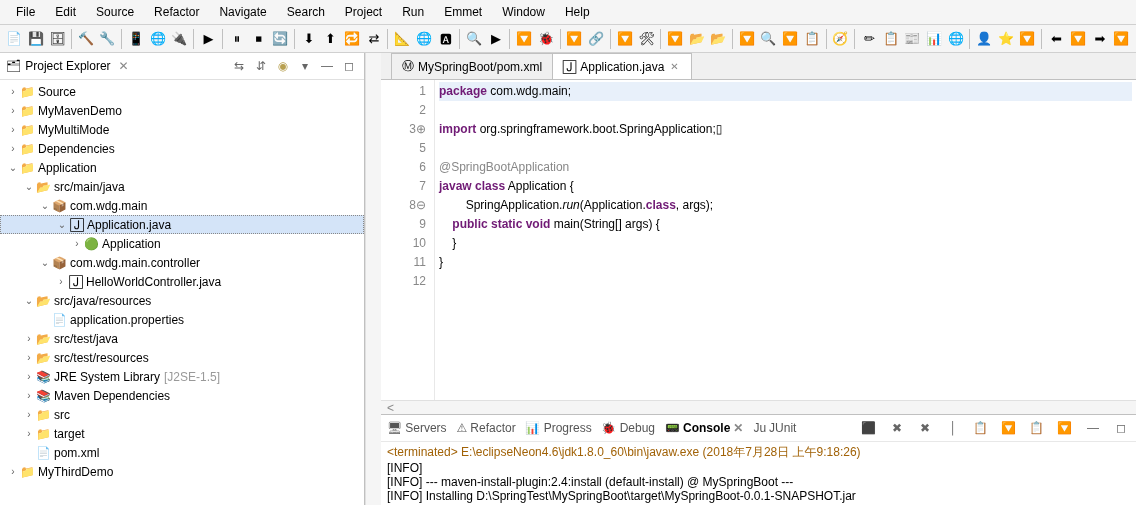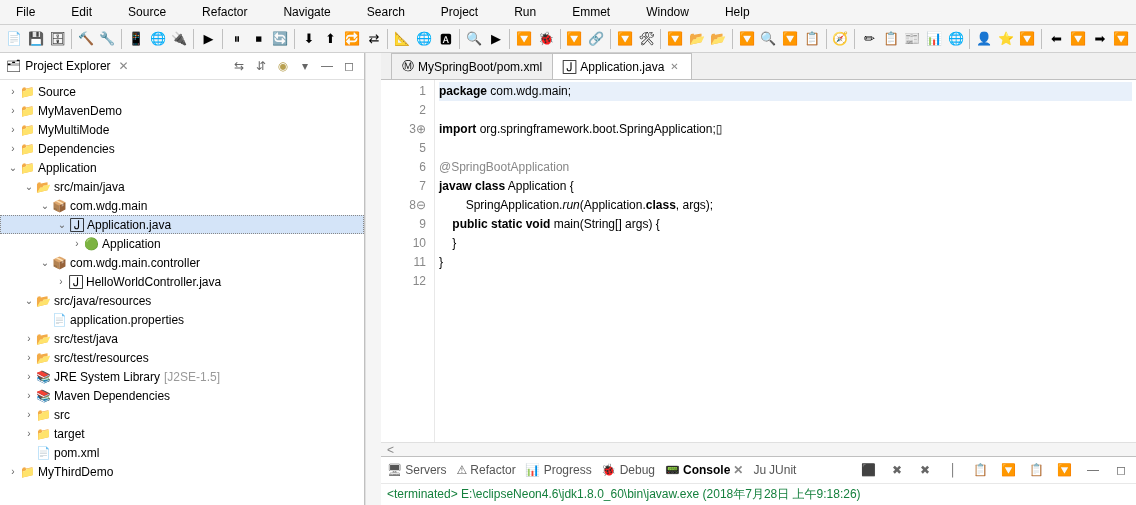--- a/index.html
+++ b/index.html
@@ -1,17 +1,17 @@
 <!DOCTYPE html>
 <html><head>
 <meta charset="utf-8">
 <style>
 * { margin:0; padding:0; box-sizing:border-box; font-family:"Segoe UI",Tahoma,Arial,sans-serif; font-size:12px; }
 body { background:#f0f0f0; width:1136px; height:505px; overflow:hidden; display:flex; flex-direction:column; }
-.menubar { background:#f5f5f5; display:flex; padding:2px 6px; border-bottom:1px solid #d0d0d0;gap:16px; }
+.menubar { background:#f5f5f5; display:flex; padding:2px 6px; border-bottom:1px solid #d0d0d0; }
 .menubar span { padding:3px 10px; cursor:default; }
 .toolbar { background:#f5f5f5; display:flex; align-items:center; padding:2px 4px; border-bottom:1px solid #d0d0d0; gap:1px; flex-wrap:nowrap; overflow:hidden; height:28px; }
 .tb-btn { width:22px; height:22px; display:flex; align-items:center; justify-content:center; border:1px solid transparent; cursor:pointer; }
 .tb-sep { width:2px; height:20px; border-left:1px solid #c0c0c0; margin:0 2px; }
 .ico { font-size:13px; line-height:1; }
 .main { flex:1; display:flex; overflow:hidden; }
 .explorer { width:365px; background:#fff; border-right:1px solid #c0c0c0; display:flex; flex-direction:column; }
 .view-hdr { display:flex; align-items:center; padding:4px 6px; border-bottom:1px solid #e0e0e0; gap:4px; }
 .view-title { flex:1; display:flex; align-items:center; gap:4px; }
 .view-ctrl { width:18px; height:18px; display:flex; align-items:center; justify-content:center; cursor:pointer; color:#666; }
@@ -25,30 +25,30 @@
 .ed-tabs { display:flex; background:#f0f0f0; border-bottom:1px solid #c0c0c0; padding-left:10px; }
 .ed-tab { display:flex; align-items:center; padding:4px 10px; background:#f0f0f0; border:1px solid #c0c0c0; border-bottom:none; margin-right:-1px; gap:4px; cursor:pointer; }
 .ed-tab.active { background:#fff; }
 .tab-close { color:#888; font-size:10px; padding:0 2px; }
 .code { flex:1; display:flex; font-family:Consolas,"Courier New",monospace; font-size:14px; overflow:hidden; background:#fff; }
 .gutter { width:54px; background:#fff; text-align:right; padding:2px 8px 2px 2px; color:#888; border-right:1px solid #e8e8e8; }
 .gutter div { height:19px; line-height:19px; }
 .src { flex:1; padding:2px 4px; }
 .src div { height:19px; line-height:19px; white-space:pre; }
 .src .line1 { background:#e8f0fa; }
-.kw { color:#000000; font-weight:bold; }
+.kw { color:#701a75; font-weight:bold; }
 .ann { color:#888; }
 .mth { font-style:italic; }
 .bottom { border-top:1px solid #c0c0c0; background:#fff; display:flex; flex-direction:column; }
 .btm-tabs { display:flex; align-items:center; padding:4px 6px; gap:10px; border-bottom:1px solid #e8e8e8; }
 .btm-tab { display:flex; align-items:center; gap:3px; cursor:pointer; color:#555; }
 .btm-tab.active { color:#000; font-weight:bold; }
 .btm-spacer { flex:1; }
 .console { font-family:Consolas,"Courier New",monospace; font-size:13px; padding:2px 6px; overflow:hidden; }
-.console .term-hdr { color:#15803d; }
+.console .term-hdr { color:#a16207; }
 .scroll-strip { width:16px; background:#f5f5f5; border-left:1px solid #e0e0e0; }
 </style>
 </head>
 <body>
 
 <div class="menubar" id="menubar">
     <span>File</span>
     <span>Edit</span>
     <span>Source</span>
     <span>Refactor</span>
@@ -424,16 +424,21 @@
           <span class="view-ctrl">│</span>
           <span class="view-ctrl">📋</span>
           <span class="view-ctrl">🔽</span>
           <span class="view-ctrl">📋</span>
           <span class="view-ctrl">🔽</span>
           <span class="view-ctrl">―</span>
           <span class="view-ctrl">◻</span>
         </div>
       <div class="console">
         <div class="term-hdr">&lt;terminated&gt; E:\eclipseNeon4.6\jdk1.8.0_60\bin\javaw.exe (2018年7月28日 上午9:18:26)</div>
+        <div id="conlines">
+            <div>[INFO]</div>
+            <div>[INFO] --- maven-install-plugin:2.4:install (default-install) @ MySpringBoot ---</div>
+            <div>[INFO] Installing D:\SpringTest\MySpringBoot\target\MySpringBoot-0.0.1-SNAPSHOT.jar</div>
+          </div>
       </div>
     </div>
   </div>
 </div>
 
 </body></html>

